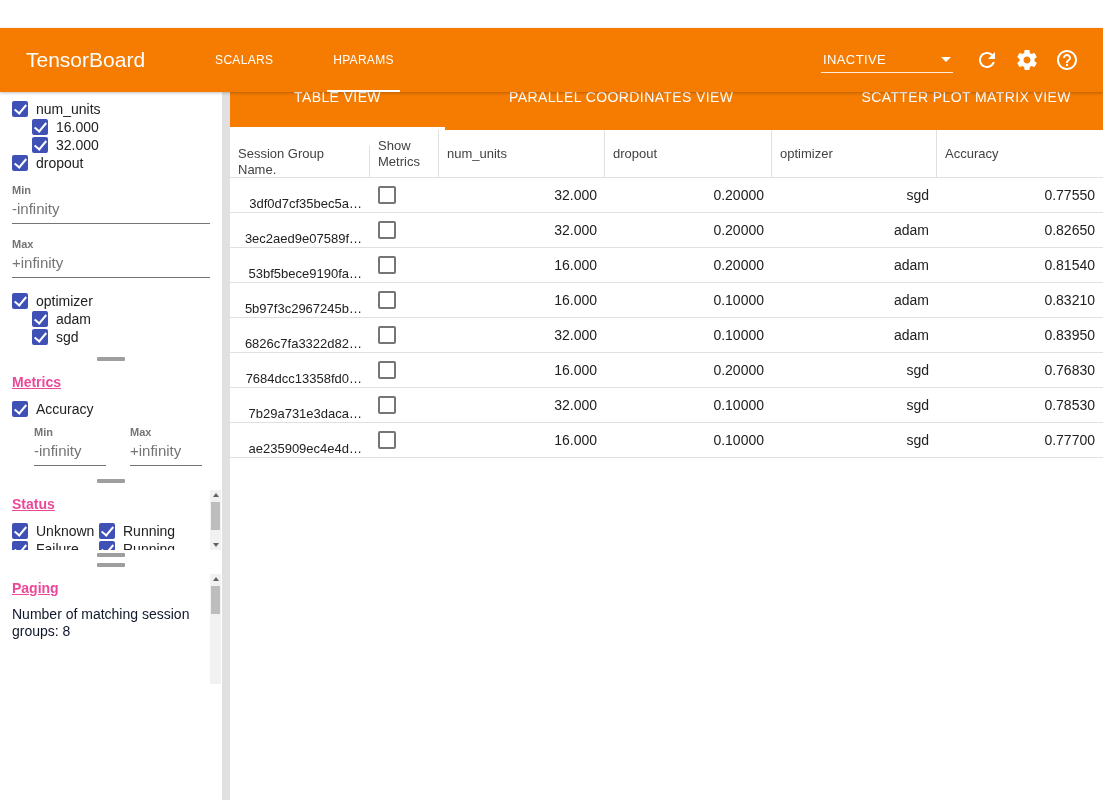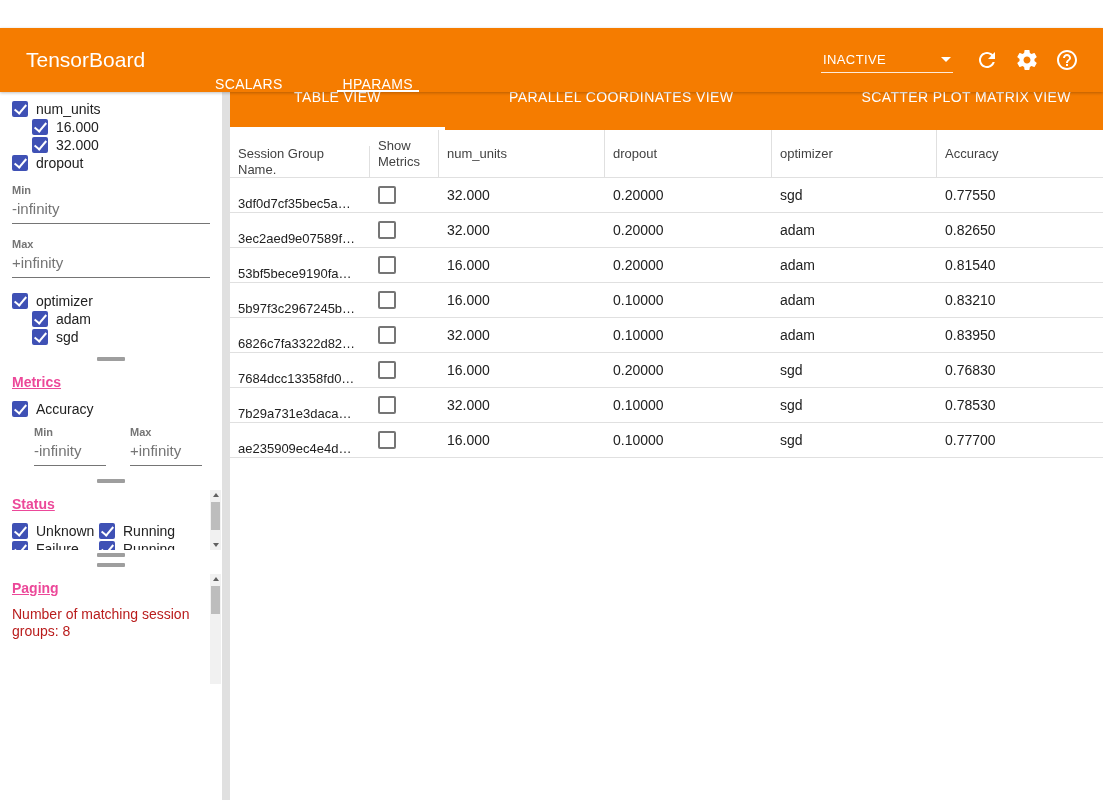--- a/index.html
+++ b/index.html
@@ -6,21 +6,21 @@
   :root { --accent:#f57c00; --checkbox:#3f51b5; }
   html,body { width:1103px; height:800px; }
   body { font-family:"Liberation Sans", sans-serif; background:#fff; }
   .screen { position:relative; width:1103px; height:800px; overflow:hidden; background:#fff; }
 
   
   .topbar { position:absolute; top:0; left:0; right:0; height:64px; background:var(--accent);
             color:#fff; display:flex; align-items:center; z-index:6; box-shadow:0 1px 3px rgba(0,0,0,.25);margin-top:28px; }
   .tb-title { font-size:21px; margin-left:26px; font-weight:400; }
   .tb-tabs { display:flex; height:100%; margin-left:40px; }
-  .tb-tab { position:relative; display:flex; align-items:flex-end; padding:0 30px; font-size:14px;
+  .tb-tab { position:relative; display:flex; align-items:center; padding:0 30px; font-size:12px;
             letter-spacing:.3px; cursor:pointer; }
   .tb-tab.active::after { content:""; position:absolute; left:24px; right:24px; bottom:0; height:2px; background:#fff; }
   .tb-right { margin-left:auto; display:flex; align-items:center; padding-right:16px; }
   .reload-select { width:132px; margin-right:14px; padding:4px 2px 5px; border-bottom:1px solid rgba(255,255,255,.85);
             display:flex; align-items:center; justify-content:space-between; font-size:13px; letter-spacing:.4px; cursor:pointer; }
   .tri-down { width:0; height:0; border-left:5px solid transparent; border-right:5px solid transparent; border-top:5px solid #fff; }
   .tb-icon { width:24px; height:24px; margin:0 8px; cursor:pointer; }
   .tb-icon svg { display:block; }
 
   
@@ -41,21 +41,21 @@
         color:#757575; font:15px "Liberation Sans", sans-serif; padding:1px 0 6px; outline:none; }
   .minmax { display:flex; gap:24px; margin:8px 0 2px 22px; }
   .minmax .field { margin:0; width:72px; }
   .splitter { height:10px; display:flex; align-items:center; justify-content:center; }
   .grip { width:28px; height:4px; background:#9e9e9e; border-radius:1px; cursor:row-resize; }
   .sec.status { height:64px; overflow:hidden; padding-right:20px; }
   .status-grid { display:grid; grid-template-columns:87px 99px; }
   .dropdown { margin-top:26px; display:flex; align-items:center; justify-content:space-between;
         border-bottom:1px solid #757575; padding:0 2px 10px 0; font-size:15px; color:#616161; cursor:pointer; }
   .tri-gray { width:0; height:0; border-left:5px solid transparent; border-right:5px solid transparent; border-top:5px solid #757575; }
-  .paging-text { font-size:14px; line-height:17px; width:184px; color:#b91c1c; margin-top:6px; }
+  .paging-text { font-size:14px; line-height:17px; width:184px; color:#0f172a; margin-top:6px; }
   .vscroll { position:absolute; right:1px; width:11px; background:#f1f1f1; }
   .sec.status .vscroll { top:4px; bottom:0; }
   .sec.paging { padding-right:20px; }
   .sec.paging .vscroll { top:4px; height:110px; }
   .sb-btn { height:10px; display:flex; align-items:center; justify-content:center; }
   .sb-btn.down { position:absolute; bottom:0; left:0; right:0; }
   .tri-up-sm { width:0;height:0;border-left:3px solid transparent;border-right:3px solid transparent;border-bottom:4px solid #616161; }
   .tri-down-xs { width:0;height:0;border-left:3px solid transparent;border-right:3px solid transparent;border-top:4px solid #616161; }
   .sb-thumb { position:absolute; top:12px; left:1px; width:9px; height:28px; background:#bdbdbd; cursor:pointer; }
 
@@ -63,21 +63,21 @@
   .main { position:absolute; top:64px; left:230px; right:0; bottom:0; background:#fff;border-radius:14px; }
   .view-tabs { height:66px; background:var(--accent); display:flex; color:#fff; }
   .vtab { position:relative; display:flex; align-items:center; padding:0 64px; font-size:14px;
           letter-spacing:.4px; cursor:pointer; white-space:nowrap; }
   .vtab.active::after { content:""; position:absolute; left:0; right:0; bottom:0; height:3px; background:#fff; }
   .thead { display:flex; height:48px; border-bottom:1px solid #e0e0e0; }
   .th { display:flex; align-items:center; padding:4px 8px; font-size:13px; line-height:16px; color:#424242;
         border-right:1px solid #e0e0e0; cursor:pointer; }
   .th.c5 { border-right:none; }
   .c0 { width:140px;margin-top:16px; } .c1 { width:69px; } .c2 { width:166px; } .c3 { width:167px; } .c4 { width:165px; } .c5 { flex:1; }
-  .trow { display:flex; align-items:center; height:35px; border-bottom:1px solid #e0e0e0; font-size:14px; color:#212121; }
+  .trow { display:flex; align-items:center; height:35px; border-bottom:1px solid #e0e0e0; font-size:14px; color:#212121;text-align:right; }
   .td { padding:0 8px; overflow:hidden; white-space:nowrap; text-overflow:ellipsis; }
   .td-name { font-size:13px; }
   .td.cbcell { display:flex; align-items:center; overflow:visible; }
   .cb-lg { width:18px; height:18px; }
 </style>
 </head>
 <body>
 
 <div class="screen">
 

